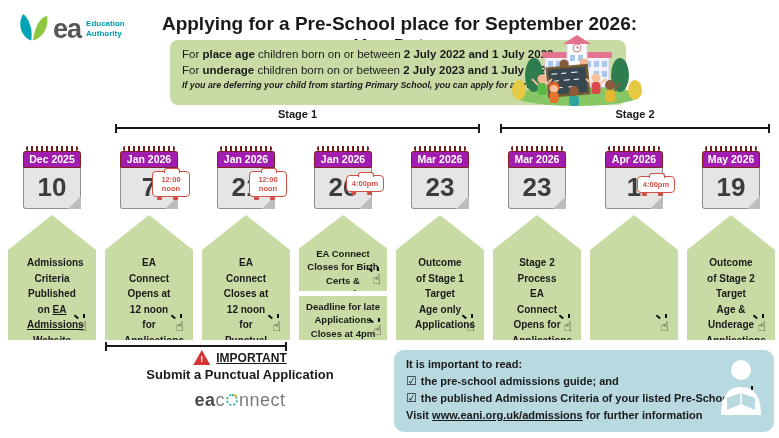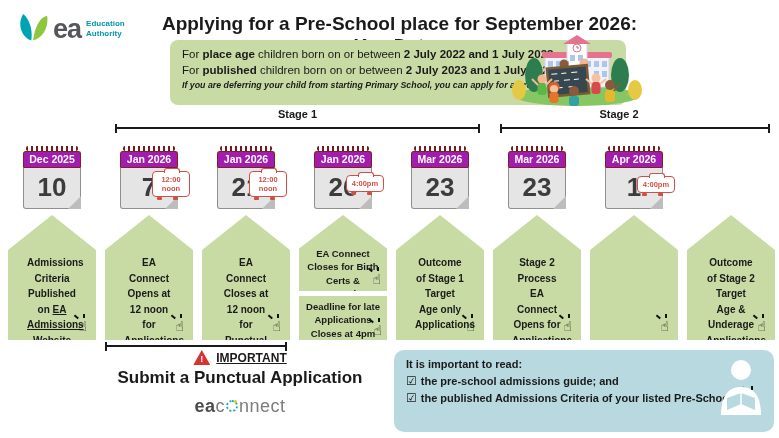--- a/index.html
+++ b/index.html
@@ -61,21 +61,21 @@
   .tap::before{content:"";position:absolute;top:-3px;left:-4px;width:5px;height:1.5px;background:#111;transform:rotate(40deg);}
   .tap::after{content:"";position:absolute;top:-5px;left:5px;width:1.5px;height:4px;background:#111;}
   .ulink{text-decoration:underline;cursor:pointer;}
 
   
   .important{position:absolute;left:100px;top:350px;width:280px;text-align:center;}
   .imp-head{display:flex;justify-content:center;align-items:center;gap:6px;}
   .warn{width:17px;height:15px;background:#d63333;clip-path:polygon(50% 0,100% 100%,0 100%);
     color:#fff;font-size:9px;font-weight:bold;display:inline-flex;align-items:flex-end;justify-content:center;line-height:1.25;}
   .imp-label{font-size:12px;font-weight:bold;text-decoration:underline;}
-  .imp-line{font-size:17px;font-weight:bold;line-height:1.55;}
+  .imp-line{font-size:13px;font-weight:bold;line-height:1.55;}
   .eaconnect{margin-top:5px;font-size:18px;color:#7c7c7e;letter-spacing:.5px;}
   .eaconnect b{color:#4b4b4d;}
   .o-dot{display:inline-block;width:8px;height:8px;border:2px dotted #2ba8b4;border-radius:50%;margin:0 1px;position:relative;}
   .o-dot::after{content:"";position:absolute;top:-2px;right:-1px;width:3px;height:3px;border-radius:50%;background:#e3c52f;}
 
   
   .readbox{position:absolute;left:394px;top:350px;width:380px;height:82px;background:#b7d9df;border-radius:10px;
     box-sizing:border-box;padding:7px 12px;font-size:11px;font-weight:bold;line-height:1.45;}
   .cb{font-family:"DejaVu Sans",sans-serif;font-size:12px;margin-right:4px;}
   .rb-link{text-decoration:underline;color:inherit;cursor:pointer;}
@@ -99,21 +99,21 @@
     </span>
   </div>
 
   <div class="title">Applying for a Pre-School place for September 2026: Key Dates</div>
 
   <div class="elig">
     <div class="elig-line">
       <span>For </span><b>place age</b><span> children born on or between </span><b>2 July 2022 and 1 July 2023</b>
     </div>
     <div class="elig-line">
-      <span>For </span><b>published</b><span> children born on or between </span><b>2 July 2023 and 1 July 2024</b>
+      <span>For </span><b>underage</b><span> children born on or between </span><b>2 July 2023 and 1 July 2024</b>
     </div>
     <div class="elig-note">If you are deferring your child from starting Primary School, you can apply for a Pre-School place.</div>
   </div>
 
   <svg class="school" width="130" height="74" viewBox="0 0 130 74">
     <ellipse cx="65" cy="63" rx="62" ry="10" fill="#86c663"></ellipse>
     <ellipse cx="22" cy="42" rx="9" ry="17" fill="#2e7d4f"></ellipse>
     <ellipse cx="108" cy="42" rx="9" ry="17" fill="#2e7d4f"></ellipse>
     <ellipse cx="7" cy="57" rx="7" ry="10" fill="#e5c944"></ellipse>
     <ellipse cx="123" cy="57" rx="7" ry="10" fill="#e5c944"></ellipse>
@@ -157,21 +157,21 @@
     <path d="M80,51 L74,46 M88,51 L94,46" stroke="#f6c29d" stroke-width="2"></path>
     <circle cx="98" cy="52" r="5" fill="#8a5a3b"></circle>
     <rect x="93" y="57" width="10" height="12" rx="3" fill="#e3b92f"></rect>
     <path d="M102,58 L108,50" stroke="#8a5a3b" stroke-width="2"></path>
     <circle cx="62" cy="58" r="5" fill="#8a5a3b"></circle>
     <rect x="57" y="63" width="10" height="10" rx="3" fill="#2ea3a0"></rect>
   </svg>
 
   <div class="stage-label" style="left:115px;width:365px;">Stage 1</div>
   <div class="bracket" style="left:115px;width:365px;top:127px;"></div>
-  <div class="stage-label" style="left:484px;width:270px;">Stage 2</div>
+  <div class="stage-label" style="left:500px;width:270px;">Stage 2</div>
   <div class="bracket" style="left:500px;width:270px;top:127px;"></div>
 
   <div class="cal" style="left:8px;">
     <div class="spiral"></div>
     <div class="cal-card">
       <div class="cal-head">Dec 2025</div>
       <div class="cal-body"><span class="cal-day">10</span><span class="curl"></span></div>
     </div>
   </div>
   <div class="cal" style="left:105px;">
@@ -212,20 +212,27 @@
       <div class="cal-body"><span class="cal-day">23</span><span class="curl"></span></div>
     </div>
   </div>
   <div class="cal" style="left:590px;">
     <div class="spiral"></div>
     <div class="cal-card">
       <div class="cal-head">Apr 2026</div>
       <div class="cal-body"><span class="cal-day">1</span><span class="curl"></span></div>
     </div>
     <div class="clock" style="top:30px;">4:00pm</div>
+  </div>
+  <div class="cal" style="left:687px;">
+    <div class="spiral"></div>
+    <div class="cal-card">
+      <div class="cal-head">May 2026</div>
+      <div class="cal-body"><span class="cal-day">19</span><span class="curl"></span></div>
+    </div>
   </div>
 
   <div class="step roof" style="left:8px;">
     <span>Admissions Criteria Published on</span>
     <span class="ulink">EA Admissions Website</span>
     <span class="tap">☝</span>
   </div>
   <div class="step roof" style="left:105px;">
     <span>EA Connect Opens at 12 noon for Applications</span>
     <span class="tap">☝</span>
@@ -271,20 +278,23 @@
   </div>
 
   <div class="readbox">
     <div class="rb-head">It is important to read:</div>
     <div class="rb-item">
       <span class="cb">☑</span><span>the pre-school admissions guide; and</span>
     </div>
     <div class="rb-item">
       <span class="cb">☑</span><span>the published Admissions Criteria of your listed Pre-Schools</span><span class="tap tap-inline">☝</span>
     </div>
+    <div class="rb-visit">
+      <span>Visit </span><a class="rb-link">www.eani.org.uk/admissions</a><span> for further information</span>
+    </div>
     <svg class="reader" width="46" height="56" viewBox="0 0 46 56">
       <circle cx="23" cy="11" r="10" fill="#fff"></circle>
       <path d="M3,56 C3,36 11,28 23,28 C35,28 43,36 43,56 Z" fill="#fff"></path>
       <path d="M9,39 L23,34 L37,39 L37,51 L23,45 L9,51 Z" fill="#b7d9df"></path>
       <path d="M23,34 L23,45" stroke="#fff" stroke-width="1.5"></path>
     </svg>
   </div>
 
 </div>
 

